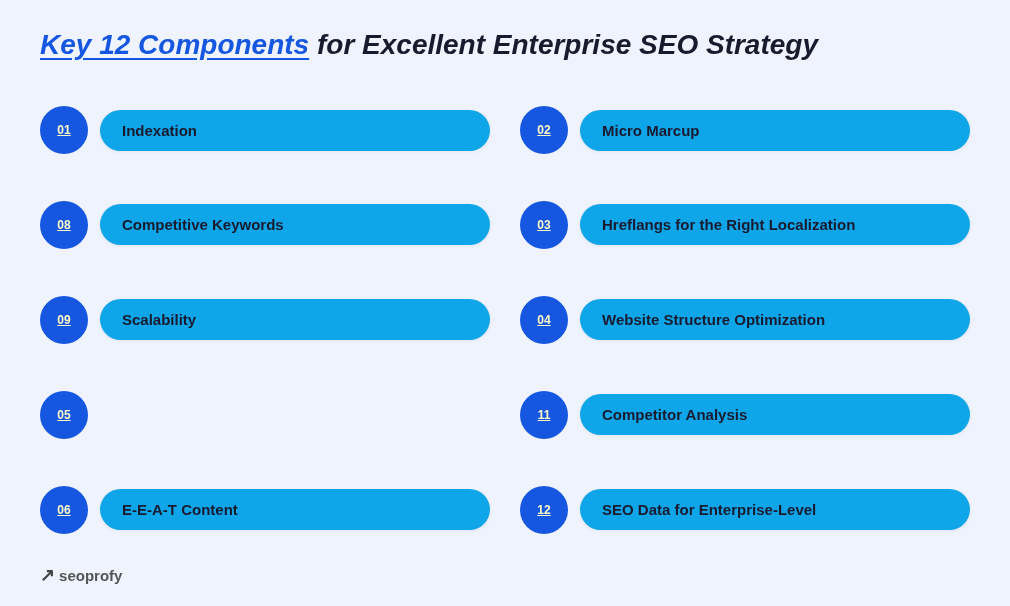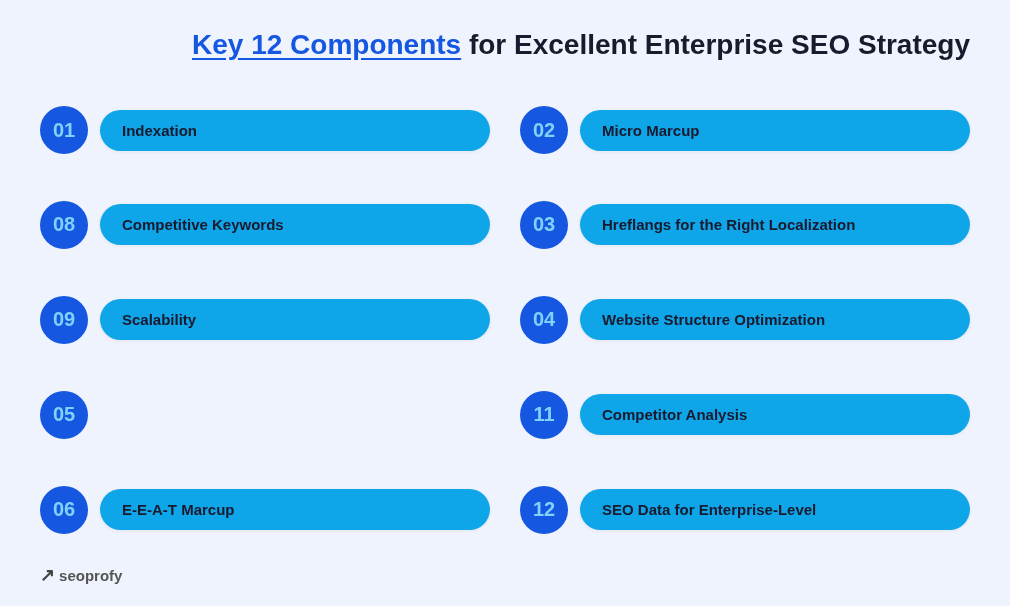--- a/index.html
+++ b/index.html
@@ -18,22 +18,23 @@
     .page-wrapper {
       width: 1010px;
       height: 606px;
       background: #eef3fd;
       display: flex;
       flex-direction: column;
       padding: 28px 40px 20px 40px;
     }
 
     .header {
-      text-align: right;
+      text-align: left;
       margin-bottom: 28px;
+      font-style: italic;
     }
 
     .header h1 {
       font-size: 28px;
       font-weight: 800;
       color: #1a1a2e;
       line-height: 1.2;
     }
 
     .header h1 .highlight {
@@ -54,27 +55,28 @@
       display: flex;
       align-items: center;
       gap: 12px;
     }
 
     .badge {
       width: 48px;
       height: 48px;
       border-radius: 50%;
       background: #1557e0;
-      color: #7dd3fc;
+      color: #fef9c3;
       font-weight: 800;
-      font-size: 20px;
+      font-size: 12px;
       display: flex;
       align-items: center;
       justify-content: center;
       flex-shrink: 0;
+      text-decoration: underline;
     }
 
     .label-box {
       background: #0ea5e9;
       border-radius: 50px;
       padding: 12px 22px;
       font-size: 15px;
       font-weight: 700;
       color: #1a1a2e;
       flex: 1;
@@ -140,21 +142,21 @@
       </div>
       <div class="item">
         <div class="badge">05</div>
       </div>
       <div class="item">
         <div class="badge">11</div>
         <div class="label-box">Competitor Analysis</div>
       </div>
       <div class="item">
         <div class="badge">06</div>
-        <div class="label-box">E-E-A-T Marcup</div>
+        <div class="label-box">E-E-A-T Content</div>
       </div>
       <div class="item">
         <div class="badge">12</div>
         <div class="label-box">SEO Data for Enterprise-Level</div>
       </div>
     </div>
 
   <div class="footer">
     <span class="footer-logo">
       <span class="arrow-icon">↗</span>

